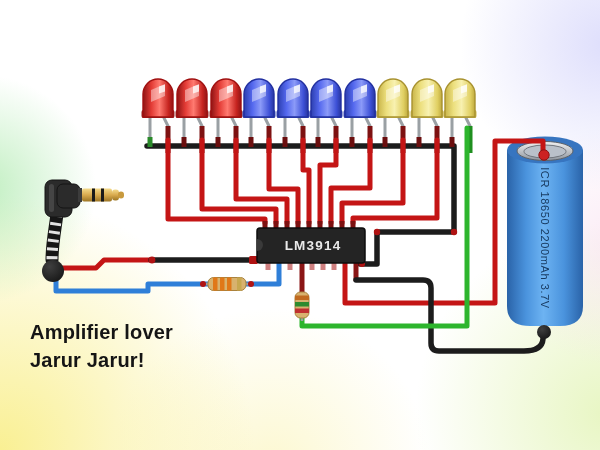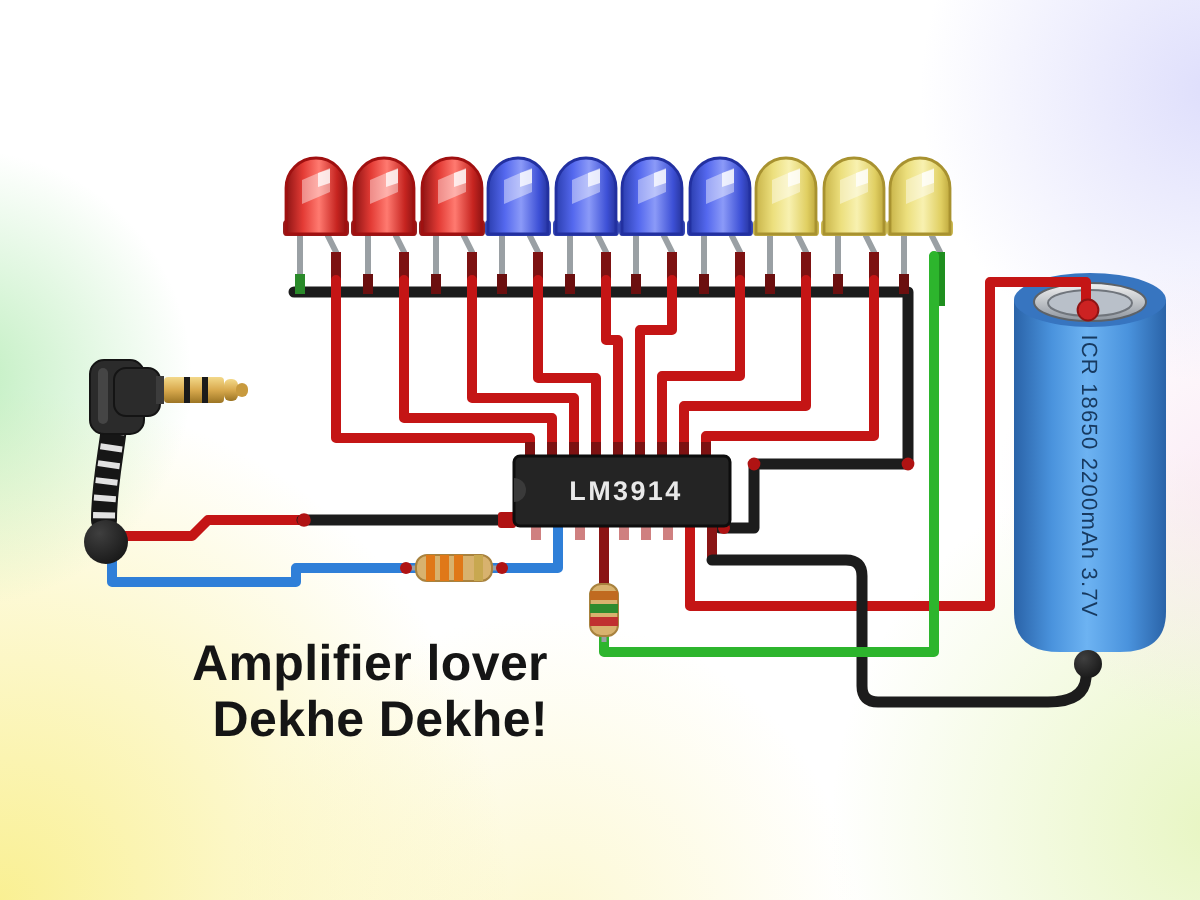--- a/index.html
+++ b/index.html
@@ -17,22 +17,22 @@
   }
   svg{position:absolute;left:0;top:0;}
   .leg{stroke:#9aa0a4;stroke-width:3;fill:none;stroke-linecap:round;}
   .wire-red{stroke:#c41515;stroke-width:5;fill:none;stroke-linejoin:round;stroke-linecap:round;}
   .wire-black{stroke:#1c1c1c;stroke-width:5.5;fill:none;stroke-linejoin:round;stroke-linecap:round;}
   .wire-blue{stroke:#2f7fd8;stroke-width:5;fill:none;stroke-linejoin:round;stroke-linecap:round;}
   .wire-green{stroke:#2db52d;stroke-width:5;fill:none;stroke-linejoin:round;stroke-linecap:round;}
   .stub-dark{stroke:#8a1515;stroke-width:5;fill:none;stroke-linecap:butt;}
   .joint{fill:#b01313;}
   .caption{
-    position:absolute;left:42px;top:318px;width:232px;text-align:right;
-    color:#151515;font-weight:700;font-size:25px;line-height:28px;letter-spacing:.2px;
+    position:absolute;left:30px;top:318px;width:232px;text-align:left;
+    color:#151515;font-weight:700;font-size:20px;line-height:28px;letter-spacing:.2px;
   }
   .chip-label{font-weight:700;font-size:13.5px;letter-spacing:1.2px;fill:#e9e9e9;}
   .bat-label{font-size:11px;letter-spacing:.6px;fill:#17395f;font-weight:400;}
 </style>
 </head>
 <body>
 
 <div class="canvas">
 
   <svg width="600" height="450" viewBox="0 0 600 450">
@@ -277,15 +277,15 @@
       <rect x="92" y="188.5" width="3" height="13" fill="#1a1a1a"></rect>
       <rect x="101" y="188.5" width="3" height="13" fill="#1a1a1a"></rect>
       <rect x="112" y="189.5" width="7" height="11" rx="3" fill="url(#grad-gold)"></rect>
       <rect x="118" y="191.5" width="6" height="7" rx="3" fill="#c89a3e"></rect>
       <circle cx="53" cy="271" r="11" fill="url(#grad-ball)"></circle>
     </g>
   </svg>
 
   <div class="caption">
     <div>Amplifier lover</div>
-    <div>Dekhe Dekhe!</div>
+    <div>Jarur Jarur!</div>
   </div>
 </div>
 
 </body></html>

